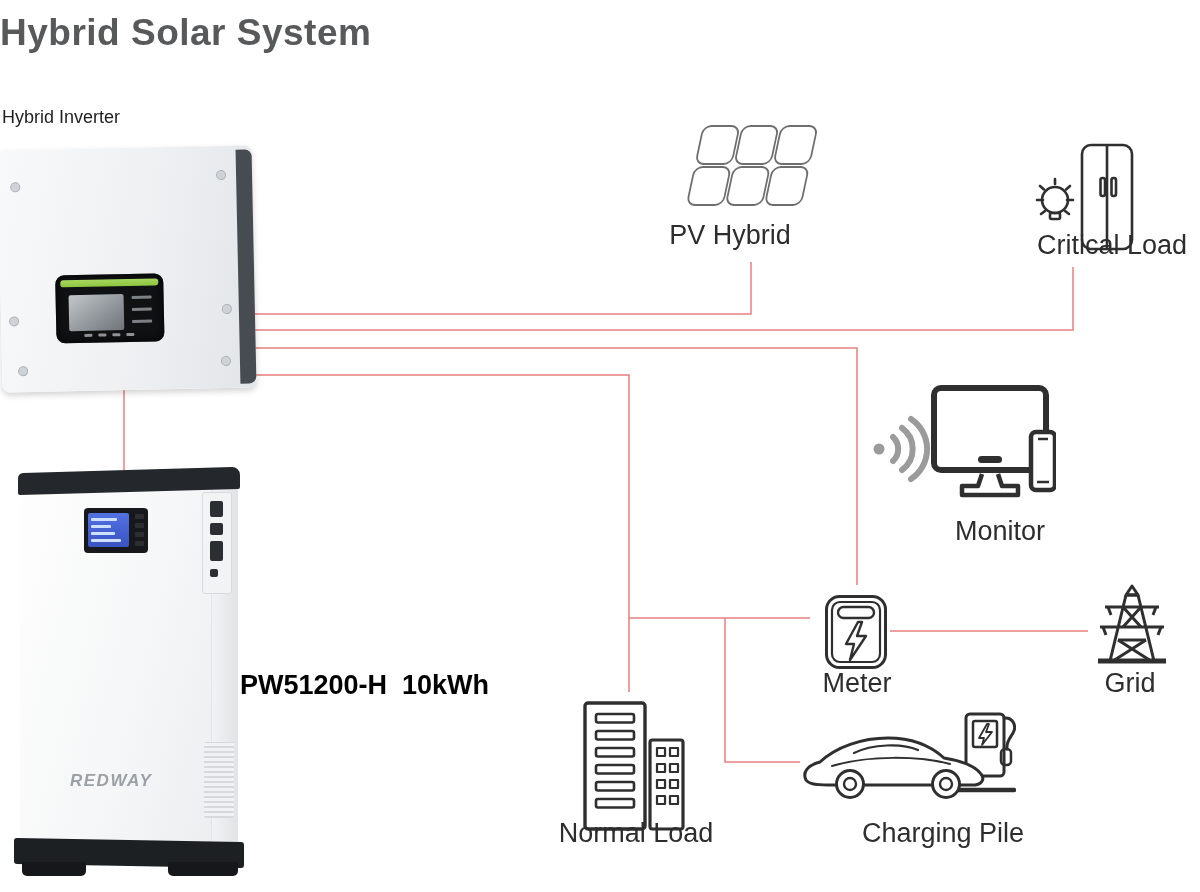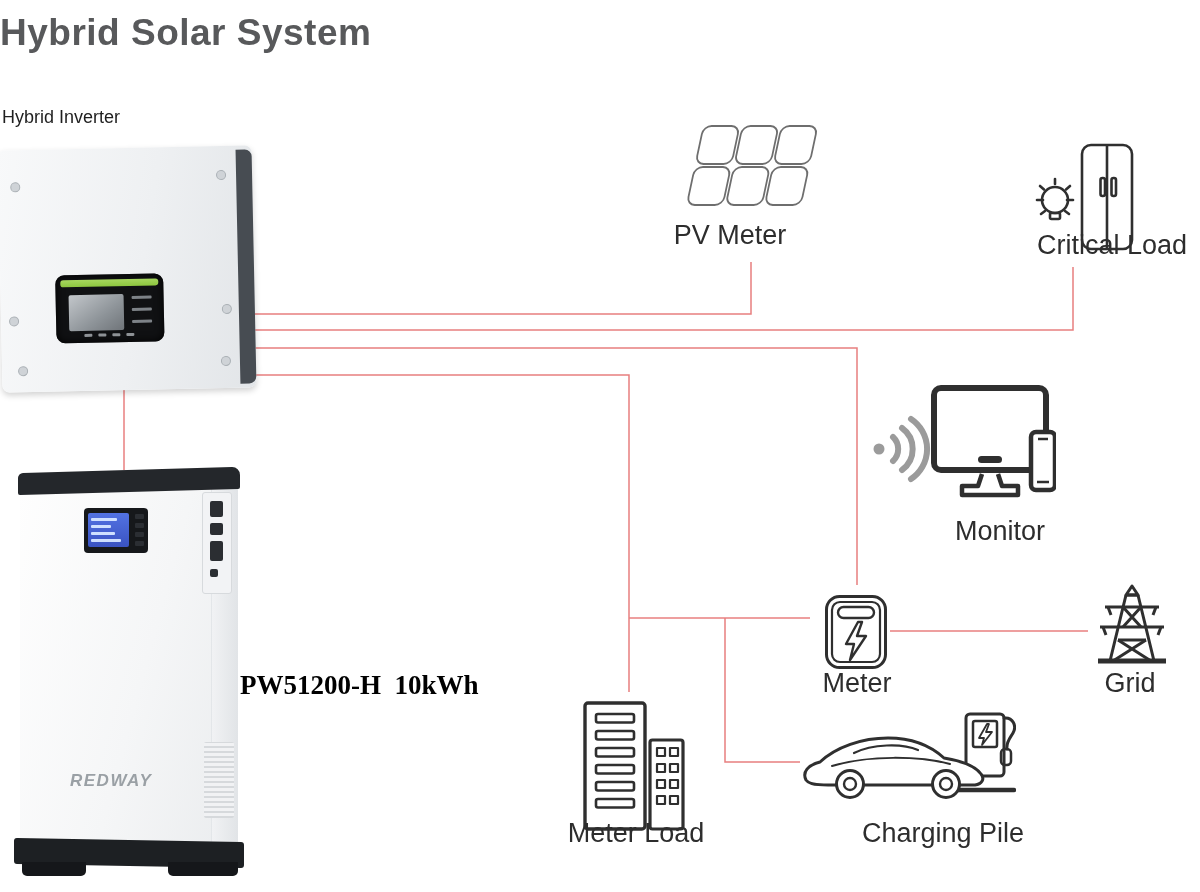--- a/index.html
+++ b/index.html
@@ -5,21 +5,21 @@
   html,body{margin:0;padding:0;background:#fff;}
   .canvas{position:relative;width:1200px;height:892px;background:#fff;overflow:hidden;
           font-family:"Liberation Sans",sans-serif;}
 
   
   .title{position:absolute;left:0;top:12px;width:1150px;text-align:left;
          font-size:37px;font-weight:700;color:var(--title-text);letter-spacing:.5px;}
   .node-label{position:absolute;font-size:27px;color:var(--label-text);text-align:center;}
   .inverter-label{position:absolute;left:2px;top:107px;font-size:18px;color:#1f1f1f;}
   .model-label{position:absolute;left:240px;top:670px;font-size:27px;font-weight:700;
-               color:#000;white-space:pre;font-family:Liberation Serif, serif;}
+               color:#000;white-space:pre;}
 
   
   .lines{position:absolute;left:0;top:0;pointer-events:none;}
   .conn{stroke:var(--connection-line);stroke-width:1.5;fill:none;}
 
   
   .icon{position:absolute;color:var(--icon-stroke);}
   .wifi{stroke:var(--wifi-gray);}
 
   
@@ -143,21 +143,21 @@
   <svg class="icon" style="left:686px;top:124px" width="132" height="84" viewBox="0 0 132 84">
     <g transform="translate(17,0) skewX(-12)" stroke="#6e6e6e" stroke-width="1.8" fill="none">
       <rect x="1" y="2" width="36" height="38" rx="8"></rect>
       <rect x="40" y="2" width="36" height="38" rx="8"></rect>
       <rect x="79" y="2" width="36" height="38" rx="8"></rect>
       <rect x="1" y="43" width="36" height="38" rx="8"></rect>
       <rect x="40" y="43" width="36" height="38" rx="8"></rect>
       <rect x="79" y="43" width="36" height="38" rx="8"></rect>
     </g>
   </svg>
-  <div class="node-label" style="left:650px;top:220px;width:160px">PV Meter</div>
+  <div class="node-label" style="left:650px;top:220px;width:160px">PV Hybrid</div>
 
   <svg class="icon" style="left:1028px;top:142px" width="112" height="116" viewBox="0 0 112 116">
     <g stroke="currentColor" stroke-width="2.6" fill="none" stroke-linecap="round">
       <rect x="54" y="3" width="50" height="104" rx="9"></rect>
       <line x1="79" y1="4" x2="79" y2="106"></line>
       <rect x="72.5" y="36" width="4.5" height="18" rx="2"></rect>
       <rect x="83.5" y="36" width="4.5" height="18" rx="2"></rect>
       <circle cx="27" cy="58" r="13"></circle>
       <rect x="22" y="71" width="10" height="6" rx="1.5"></rect>
       <line x1="27" y1="37" x2="27" y2="42"></line>
@@ -229,21 +229,21 @@
       <rect x="75" y="48" width="8" height="8" stroke-width="2.2"></rect>
       <rect x="88" y="48" width="8" height="8" stroke-width="2.2"></rect>
       <rect x="75" y="64" width="8" height="8" stroke-width="2.2"></rect>
       <rect x="88" y="64" width="8" height="8" stroke-width="2.2"></rect>
       <rect x="75" y="80" width="8" height="8" stroke-width="2.2"></rect>
       <rect x="88" y="80" width="8" height="8" stroke-width="2.2"></rect>
       <rect x="75" y="96" width="8" height="8" stroke-width="2.2"></rect>
       <rect x="88" y="96" width="8" height="8" stroke-width="2.2"></rect>
     </g>
   </svg>
-  <div class="node-label" style="left:536px;top:818px;width:200px">Meter Load</div>
+  <div class="node-label" style="left:536px;top:818px;width:200px">Normal Load</div>
 
   <svg class="icon" style="left:798px;top:702px" width="218" height="100" viewBox="0 0 218 100">
     <g stroke="currentColor" fill="none" stroke-linejoin="round" stroke-linecap="round">
       <line x1="158" y1="88" x2="216" y2="88" stroke-width="4.5"></line>
       <rect x="168" y="12" width="38" height="62" rx="4" stroke-width="3"></rect>
       <rect x="175" y="19" width="24" height="26" rx="2" stroke-width="2.5"></rect>
       <path d="M 189 22 L 181 36 L 186 36 L 184 43 L 194 30 L 188 30 L 191 22 Z" stroke-width="1.8"></path>
       <path d="M 206 16 C 215 15 219 24 215 31 C 212 36 208 40 209 47" stroke-width="3"></path>
       <rect x="203" y="47" width="10" height="16" rx="4" stroke-width="2.5"></rect>
       <path d="M 8 78 C 4 70 10 63 22 60 C 38 45 64 36 90 36 C 116 36 134 45 146 56

